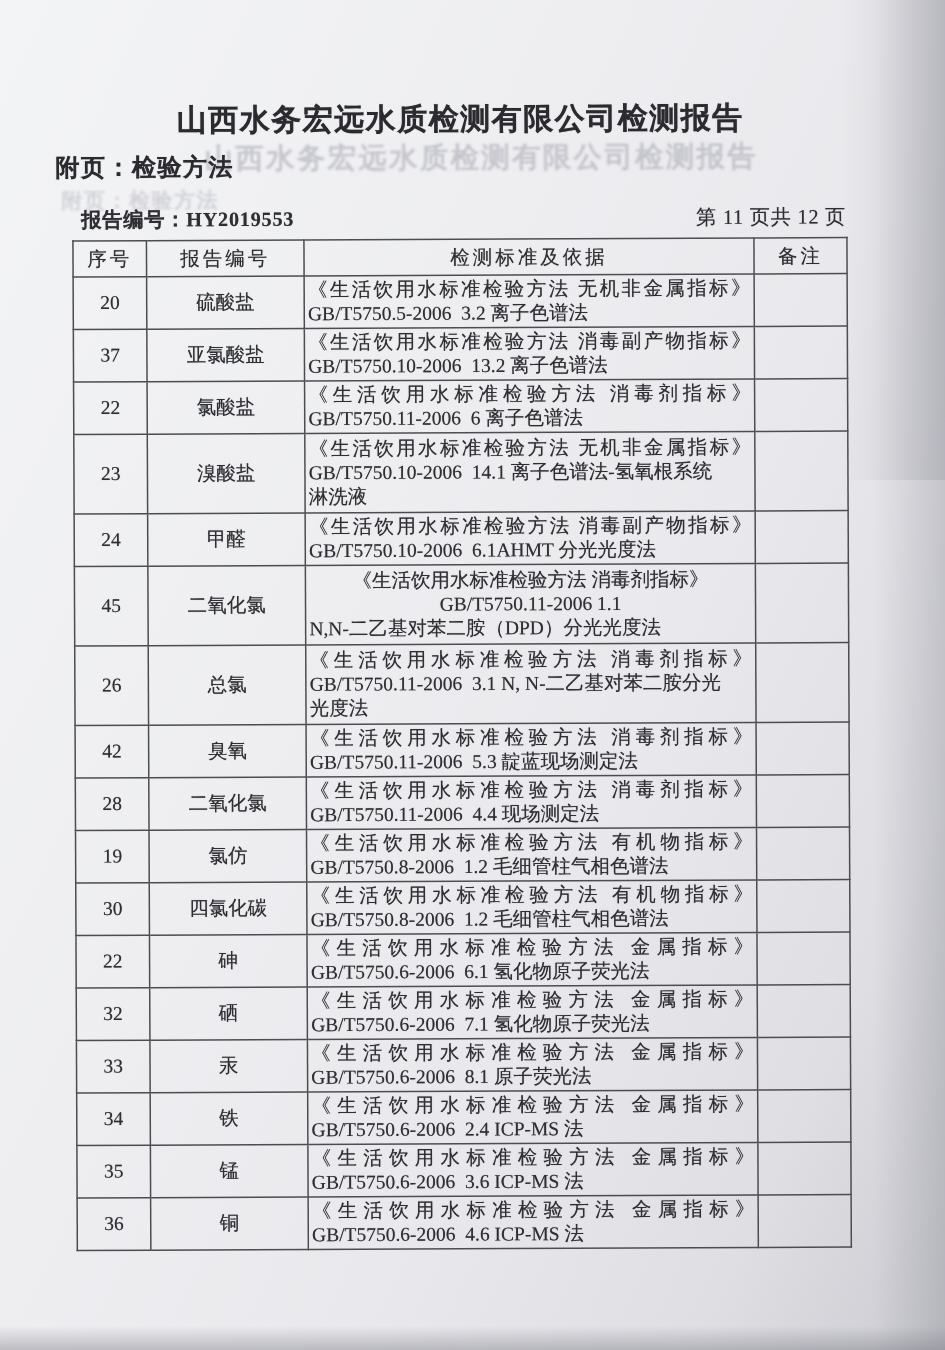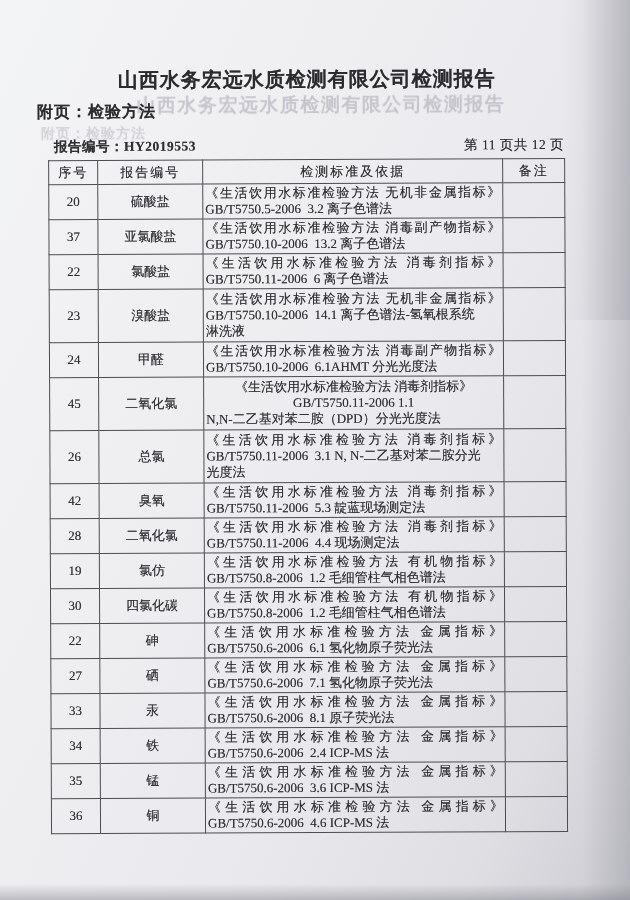--- a/index.html
+++ b/index.html
@@ -221,21 +221,21 @@
         <tr class="h2">
           <td class="txt">22</td>
           <td class="txt">砷</td>
           <td class="std-cell">
             <span class="std-line txt j">《生活饮用水标准检验方法 金属指标》</span>
             <span class="std-line txt l">GB/T5750.6-2006  6.1 氢化物原子荧光法</span>
           </td>
           <td></td>
         </tr>
         <tr class="h2">
-          <td class="txt">27</td>
+          <td class="txt">32</td>
           <td class="txt">硒</td>
           <td class="std-cell">
             <span class="std-line txt j">《生活饮用水标准检验方法 金属指标》</span>
             <span class="std-line txt l">GB/T5750.6-2006  7.1 氢化物原子荧光法</span>
           </td>
           <td></td>
         </tr>
         <tr class="h2">
           <td class="txt">33</td>
           <td class="txt">汞</td>

